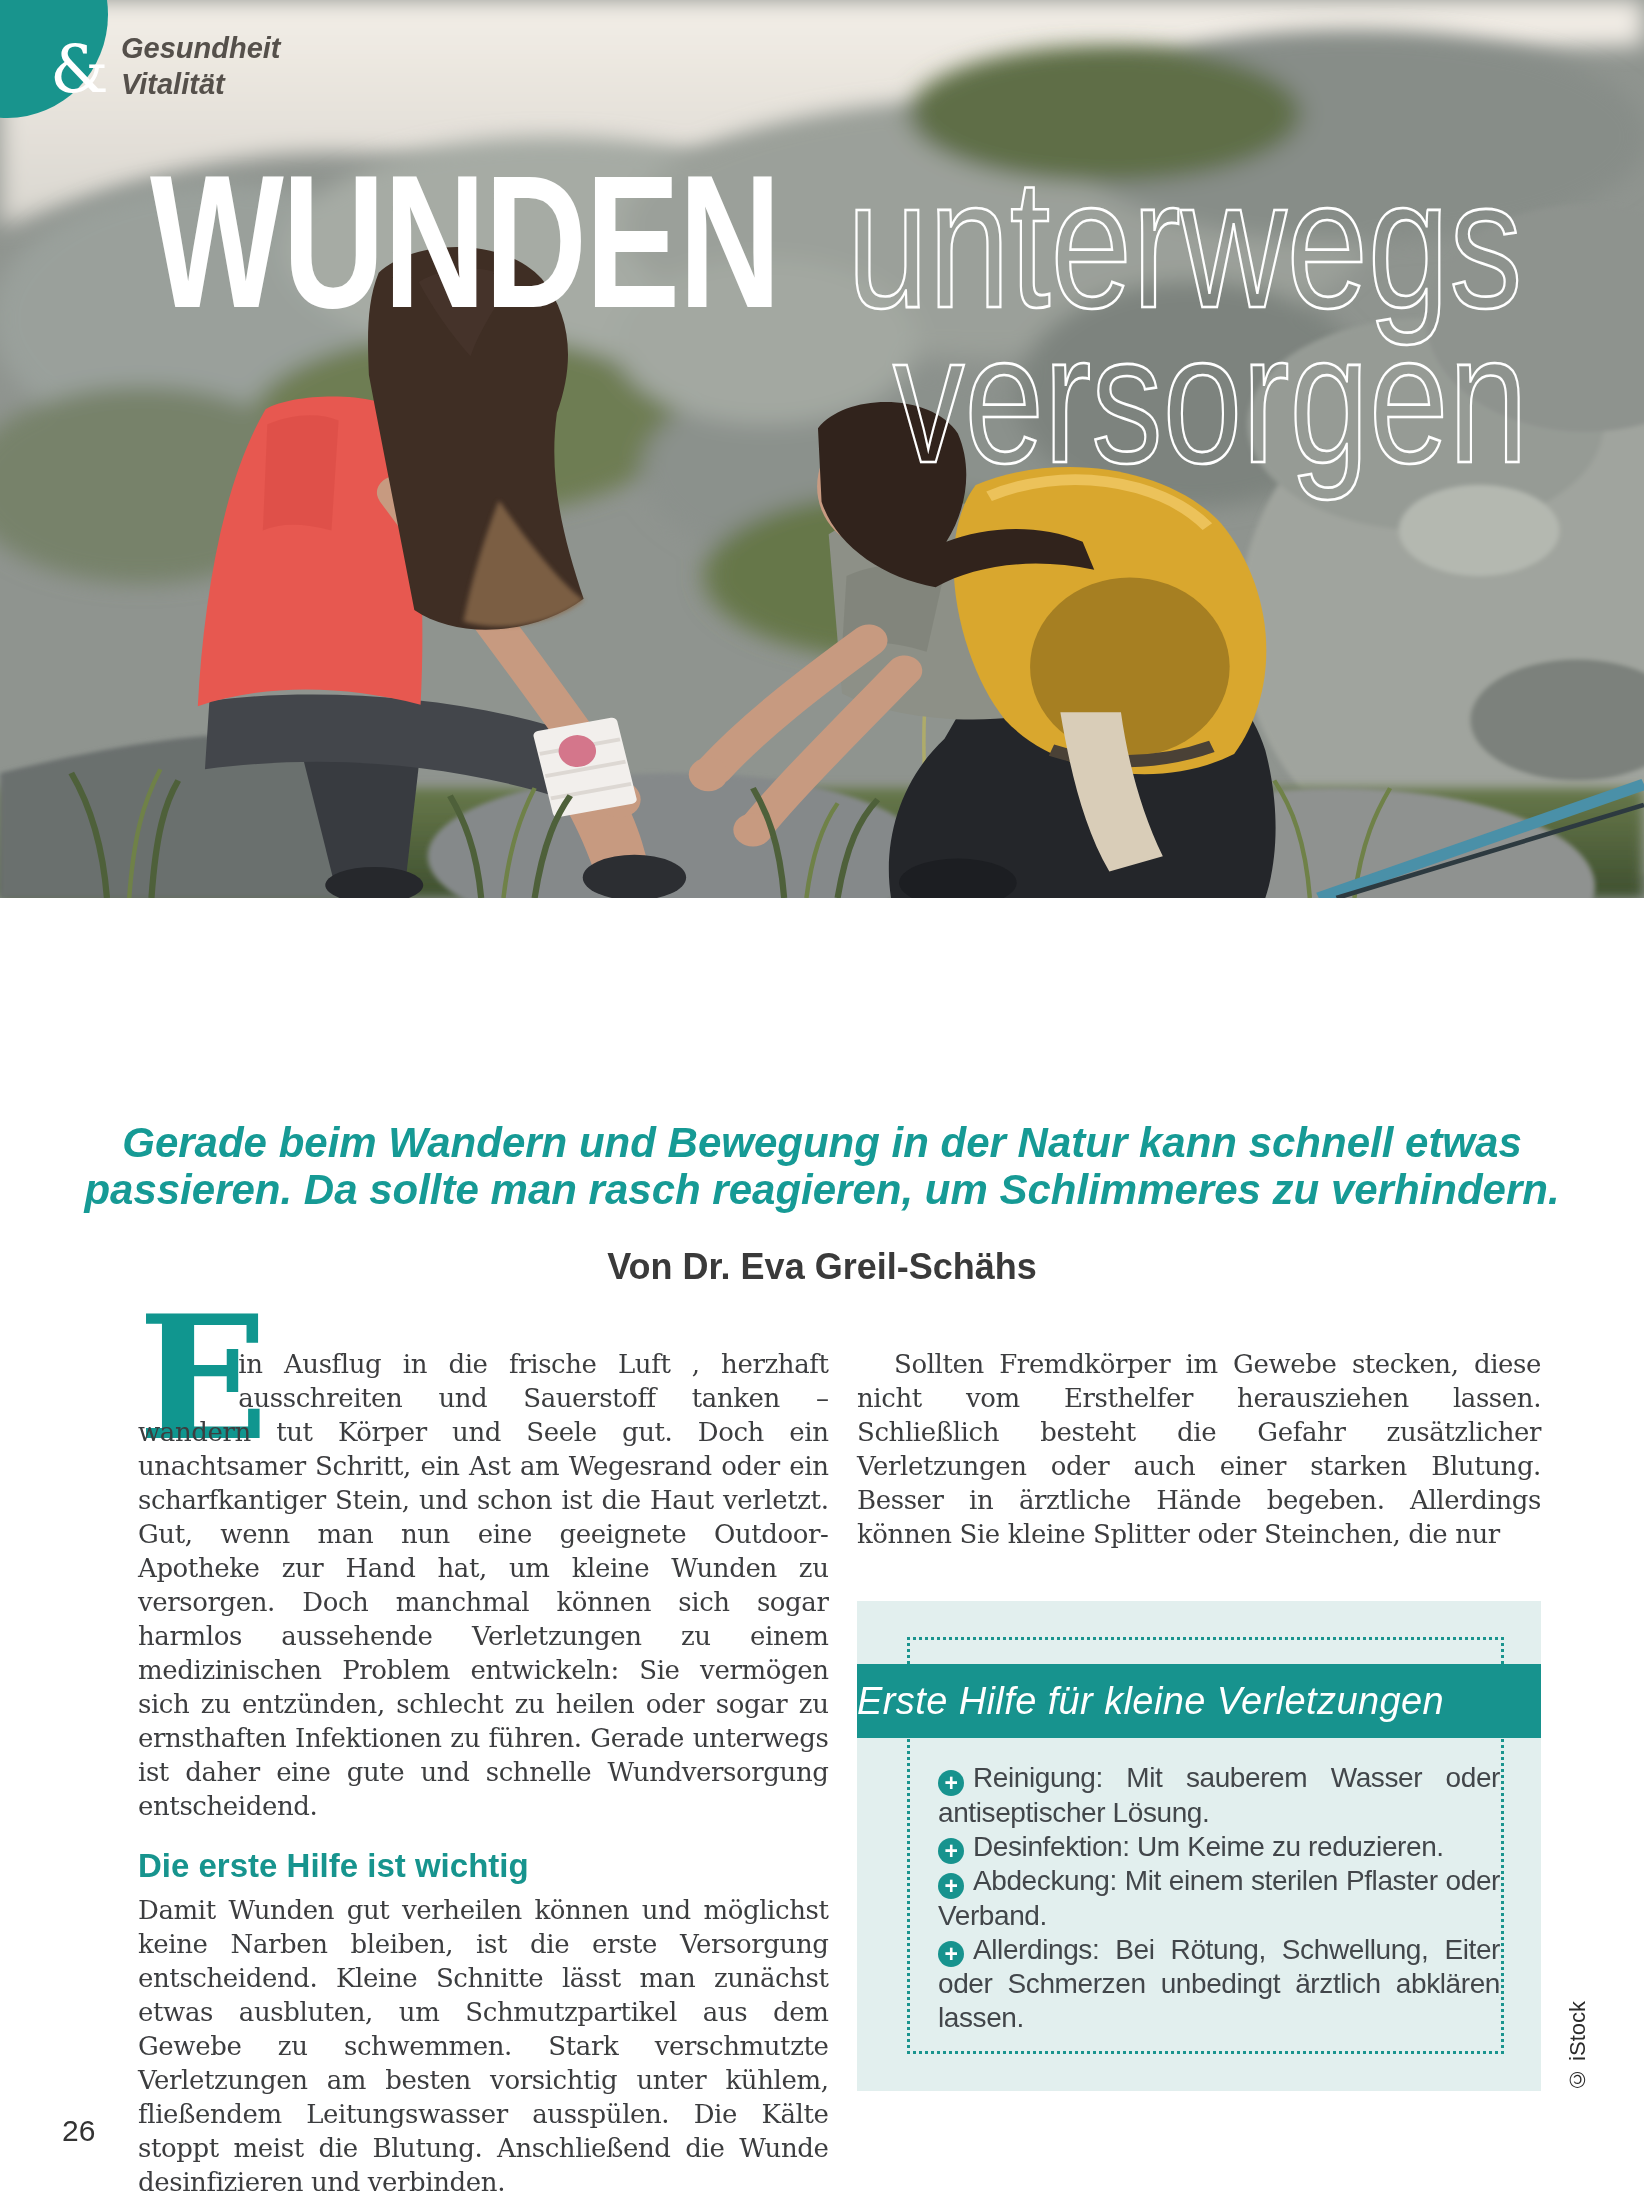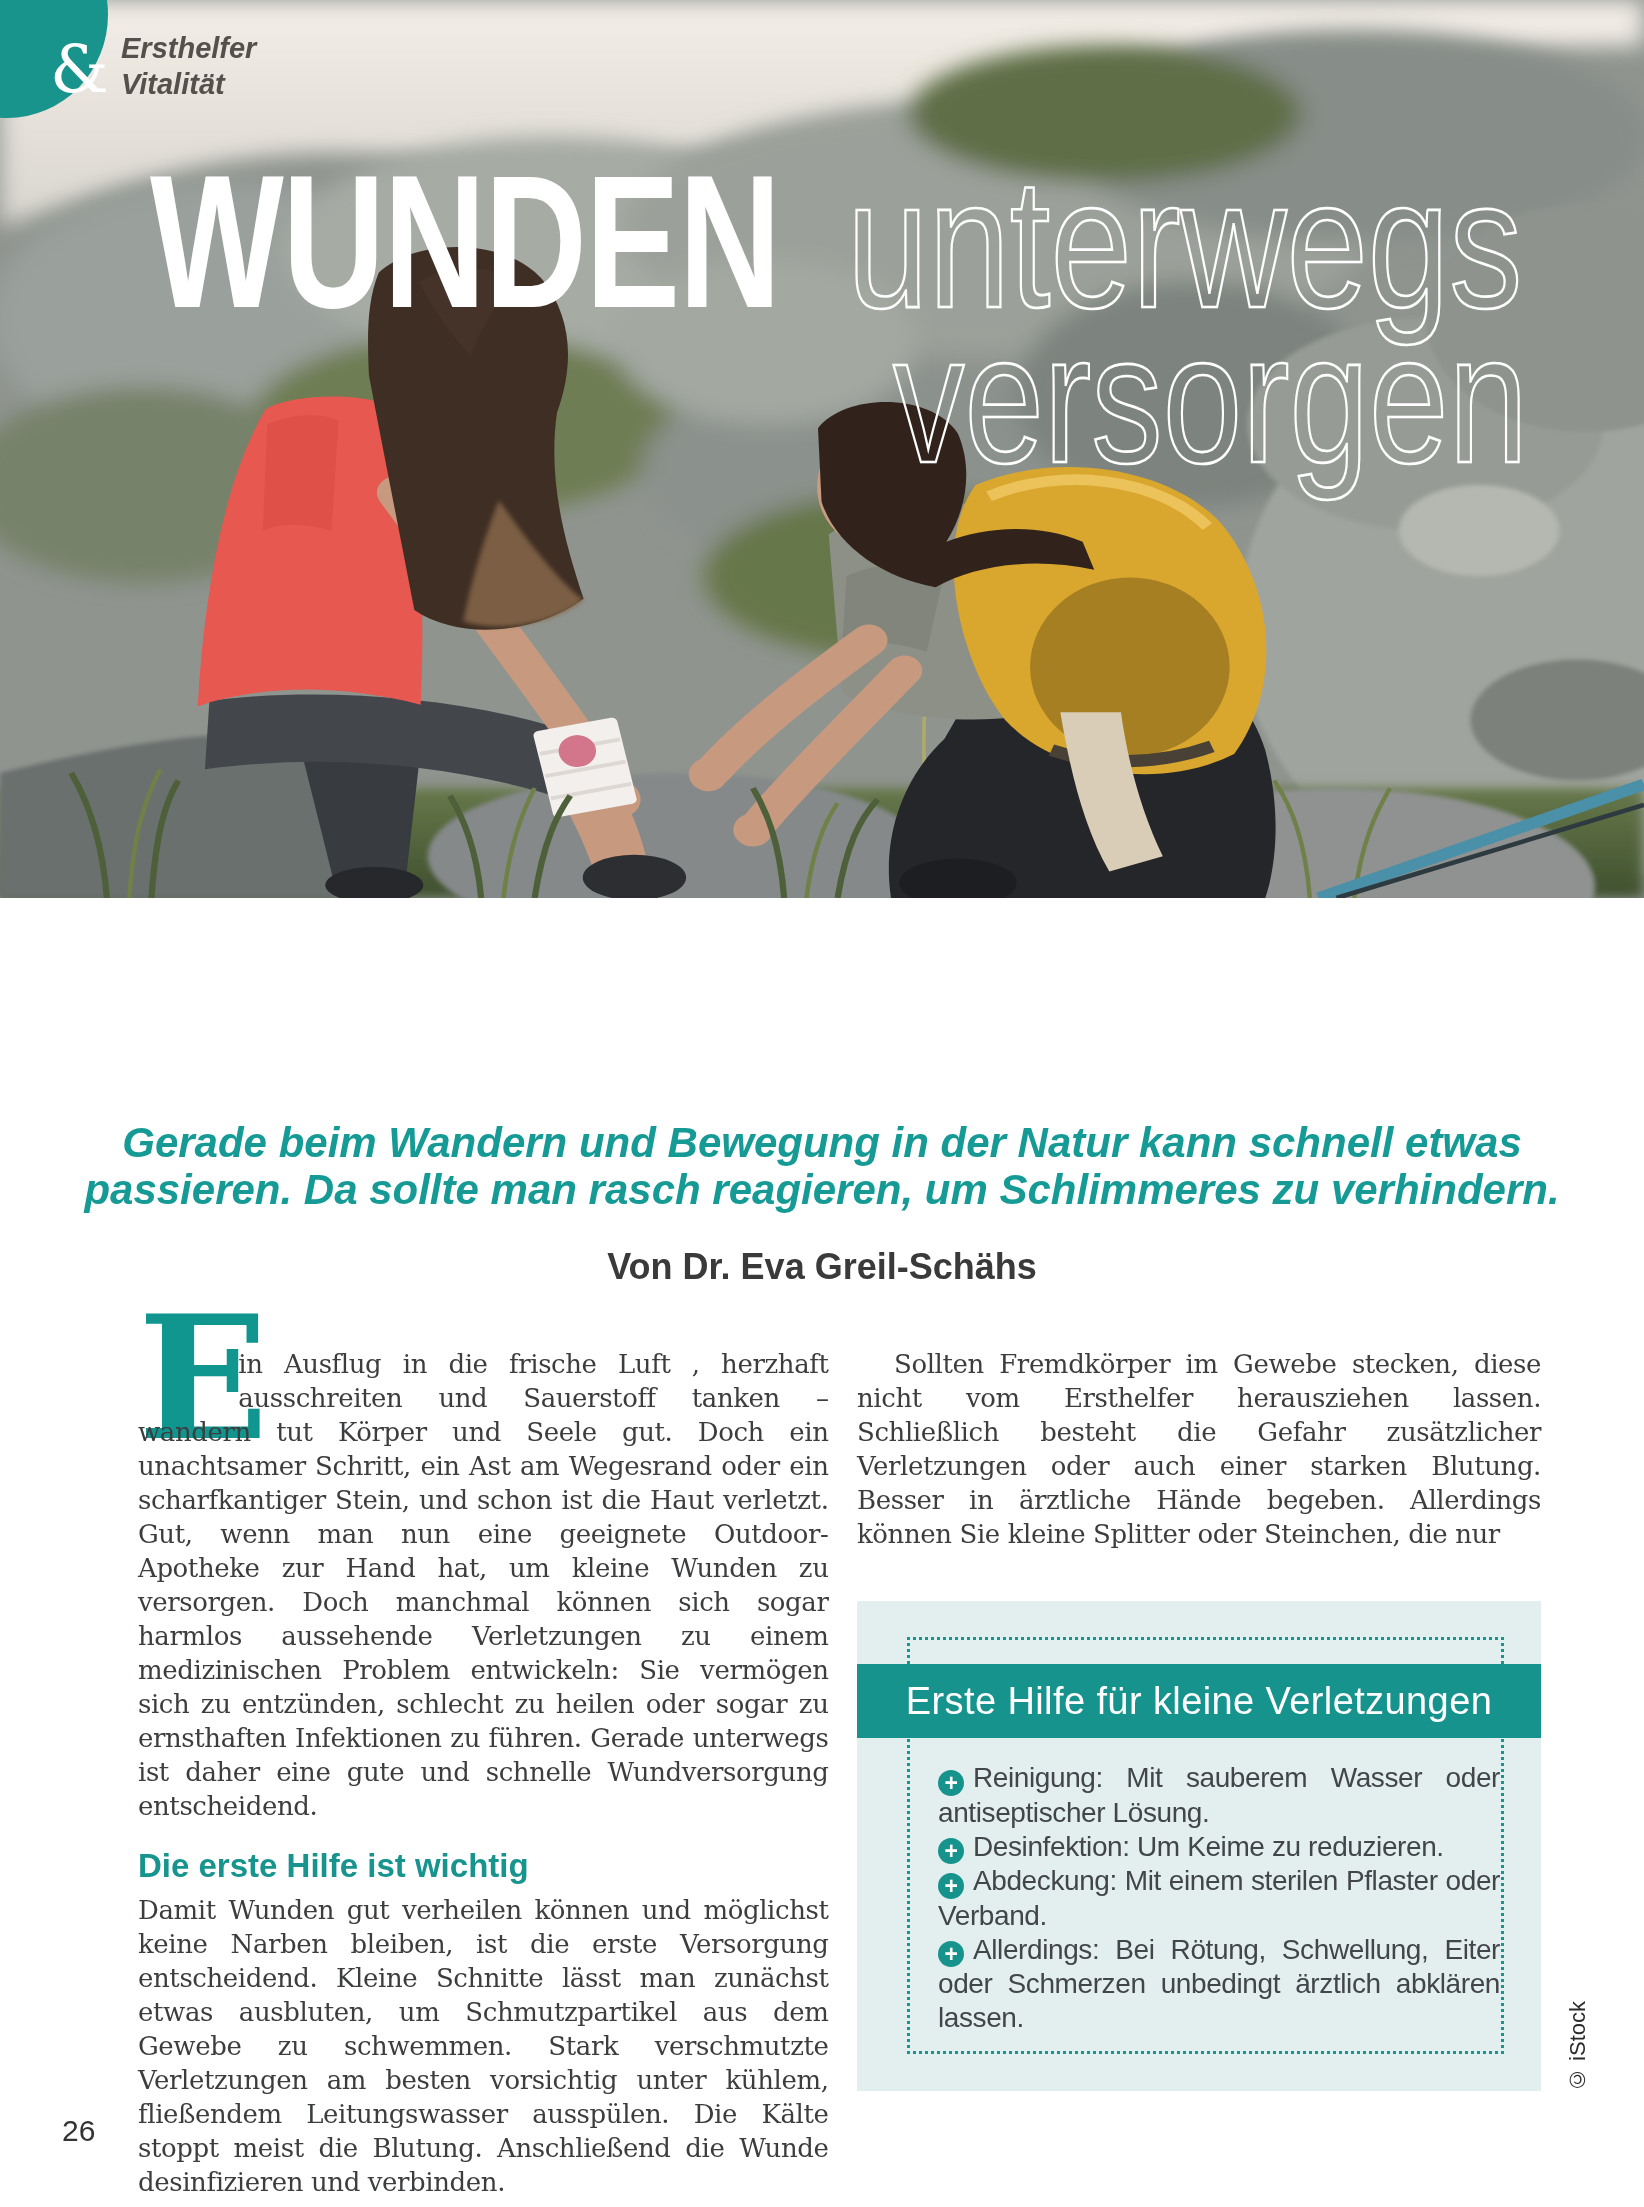--- a/index.html
+++ b/index.html
@@ -40,21 +40,21 @@
         color:#10968f;font-family:"DejaVu Serif",serif;font-weight:bold;
         font-size:171px;line-height:134px;}
   .subhead{font-family:"Liberation Sans",sans-serif;font-weight:bold;font-size:33px;
         color:#17948e;text-align:left;letter-spacing:0;margin:25px 0 9px 0;line-height:1.1;}
   .indent-first{text-indent:37px;}
   
   .aid-box{position:relative;margin-top:50px;width:684px;height:490px;background:#e2efee;}
   .aid-dotted{position:absolute;left:50px;right:37px;top:36px;bottom:37px;
         border:3.6px dotted #1a948e;}
   .aid-banner{position:absolute;left:0;right:0;top:63px;height:74px;background:#17938e;
-        color:#ffffff;font-size:38px;line-height:74px;text-align:center;
+        color:#ffffff;font-style:italic;font-size:38px;line-height:74px;
         font-family:"Liberation Sans",sans-serif;letter-spacing:0.4px;}
   .aid-items{position:absolute;left:81px;right:41px;top:160px;
         font-family:Liberation Sans, sans-serif;font-size:28px;line-height:34px;
         color:#42464a;text-align:justify;}
   .plus-icon{display:inline-flex;width:26px;height:26px;border-radius:50%;background:#17938e;
         color:#ffffff;font-weight:bold;font-size:23px;line-height:26px;
         align-items:center;justify-content:center;margin-right:9px;vertical-align:-3.6px;}
   
   .credit{position:absolute;left:1565px;top:1985px;height:107px;color:#2a2a2a;font-size:22px;
         writing-mode:vertical-rl;transform:rotate(180deg);
@@ -213,21 +213,21 @@
     </svg>
 
     <div class="title-bold">WUNDEN</div>
     <div class="title-light title-light-1">unterwegs</div>
     <div class="title-light title-light-2">versorgen</div>
   </div>
 
   <div class="badge-circle"></div>
   <div class="badge-amp">&amp;</div>
   <div class="badge-label">
-    <div>Ersthelfer</div>
+    <div>Gesundheit</div>
     <div>Vitalität</div>
   </div>
 
   <div class="intro">
     <div>Gerade beim Wandern und Bewegung in der Natur kann schnell etwas</div>
     <div>passieren. Da sollte man rasch reagieren, um Schlimmeres zu verhindern.</div>
   </div>
   <div class="byline">Von Dr. Eva Greil-Schähs</div>
 
   <div class="columns">

